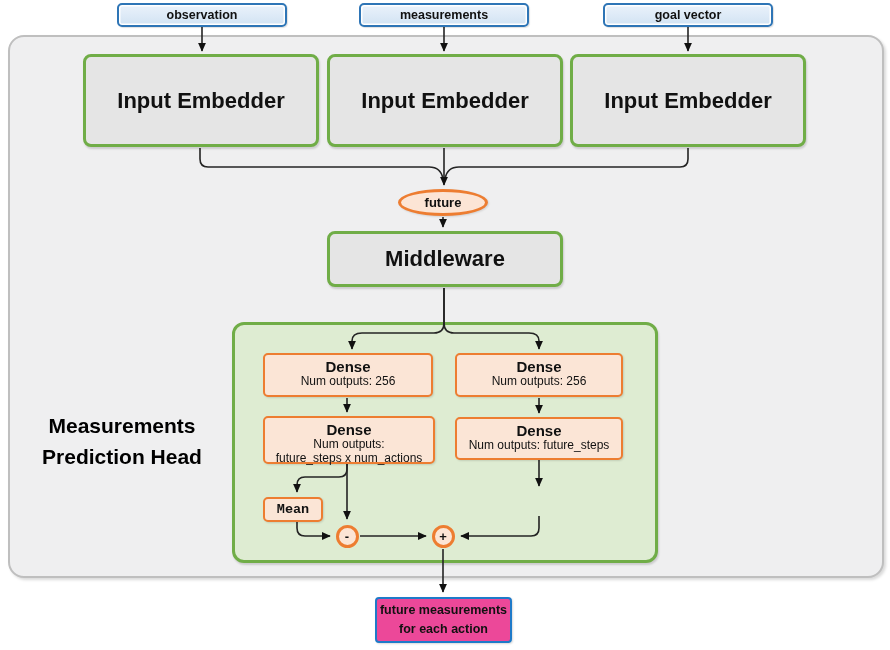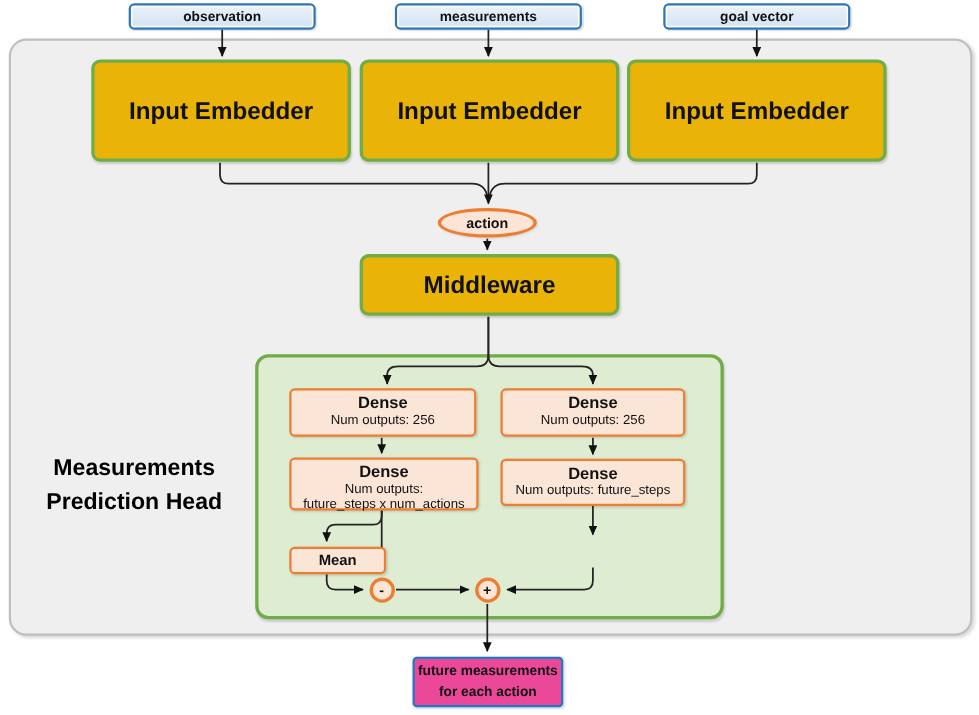--- a/index.html
+++ b/index.html
@@ -39,21 +39,21 @@
   .io-out {
     position: absolute; display: flex; align-items: center; justify-content: center;
     background: #ec4899; border: 2.5px solid #1e7ac9; border-radius: 4px;
     font-weight: bold; font-size: 12.5px; line-height: 1.5; text-align: center;
     box-shadow: 1px 1px 2px rgba(0,0,0,0.15);
   }
 
   
   .green-box {
     position: absolute; display: flex; align-items: center; justify-content: center;
-    background: #eab308; border: 3px solid #70ad47; border-radius: 8px;
+    background: #e5e5e5; border: 3px solid #70ad47; border-radius: 8px;
     font-weight: bold; text-align: center;
     box-shadow: 1px 2px 2px rgba(0,0,0,0.15);
   }
   .embedder { font-size: 22px; }
   .middleware { font-size: 22px; }
 
   
   .concat-ellipse {
     position: absolute; left: 398px; top: 189px; width: 90px; height: 27px;
     background: #fce5d5; border: 3px solid #ed7d31; border-radius: 50%;
@@ -120,21 +120,21 @@
   </svg>
 
   <div class="io-box" style="left:117px; top:3px; width:170px; height:24px;">observation</div>
   <div class="io-box" style="left:359px; top:3px; width:170px; height:24px;">measurements</div>
   <div class="io-box" style="left:603px; top:3px; width:170px; height:24px;">goal vector</div>
 
   <div class="green-box embedder" style="left:83px; top:54px; width:236px; height:93px;">Input Embedder</div>
   <div class="green-box embedder" style="left:327px; top:54px; width:236px; height:93px;">Input Embedder</div>
   <div class="green-box embedder" style="left:570px; top:54px; width:236px; height:93px;">Input Embedder</div>
 
-  <div class="concat-ellipse">action</div>
+  <div class="concat-ellipse">future</div>
 
   <div class="green-box middleware" style="left:327px; top:231px; width:236px; height:56px;">Middleware</div>
 
   <div class="head-label preline">Measurements
 Prediction Head</div>
 
   <div class="orange-box dense" style="left:263px; top:353px; width:170px; height:44px;">
     <div class="t">Dense</div>
     <div class="s">Num outputs: 256</div>
   </div>
@@ -145,21 +145,21 @@
   <div class="orange-box dense" style="left:263px; top:416px; width:172px; height:48px;">
     <div class="t">Dense</div>
     <div class="s preline">Num outputs:
 future_steps x num_actions</div>
   </div>
   <div class="orange-box dense" style="left:455px; top:417px; width:168px; height:43px;">
     <div class="t">Dense</div>
     <div class="s">Num outputs: future_steps</div>
   </div>
 
-  <div class="orange-box op-label" style="left:263px; top:497px; width:88px; height:25px;">Mean</div>
+  <div class="orange-box op-label" style="left:263px; top:497px; width:60px; height:25px;font-family:Liberation Mono, monospace;">Mean</div>
 
   <div class="op-circle" style="left:335.5px; top:524.5px;">-</div>
   <div class="op-circle" style="left:431.5px; top:524.5px;">+</div>
 
   <div class="io-out preline" style="left:375px; top:597px; width:137px; height:46px;">future measurements
 for each action</div>
 
 </div>
 
 </body></html>

